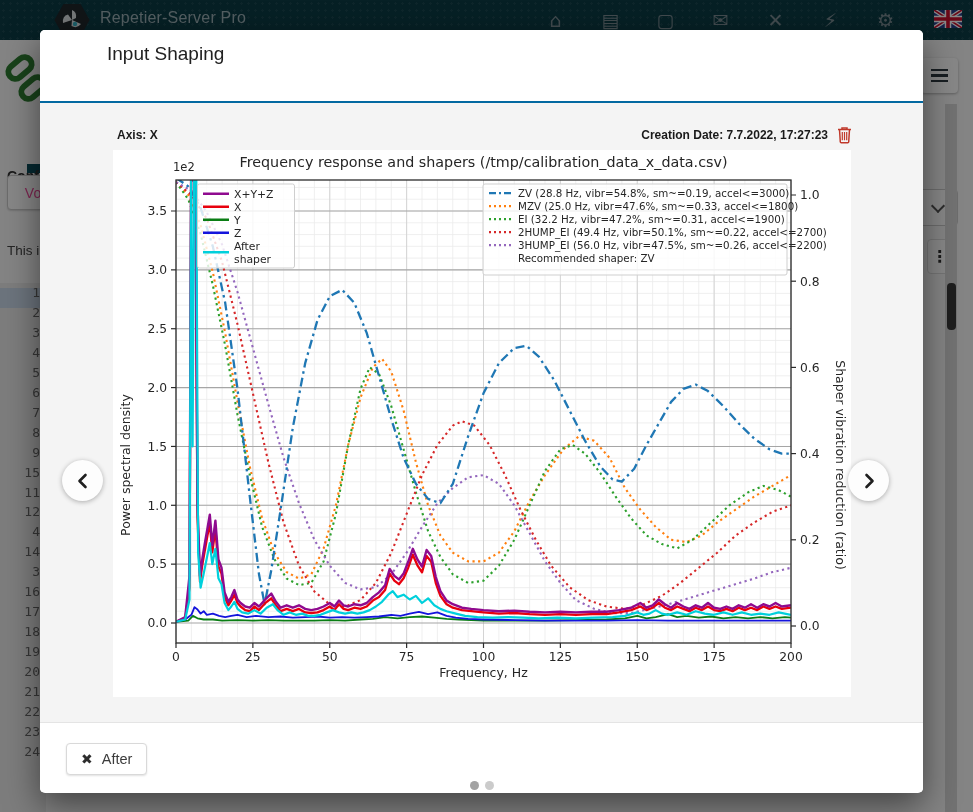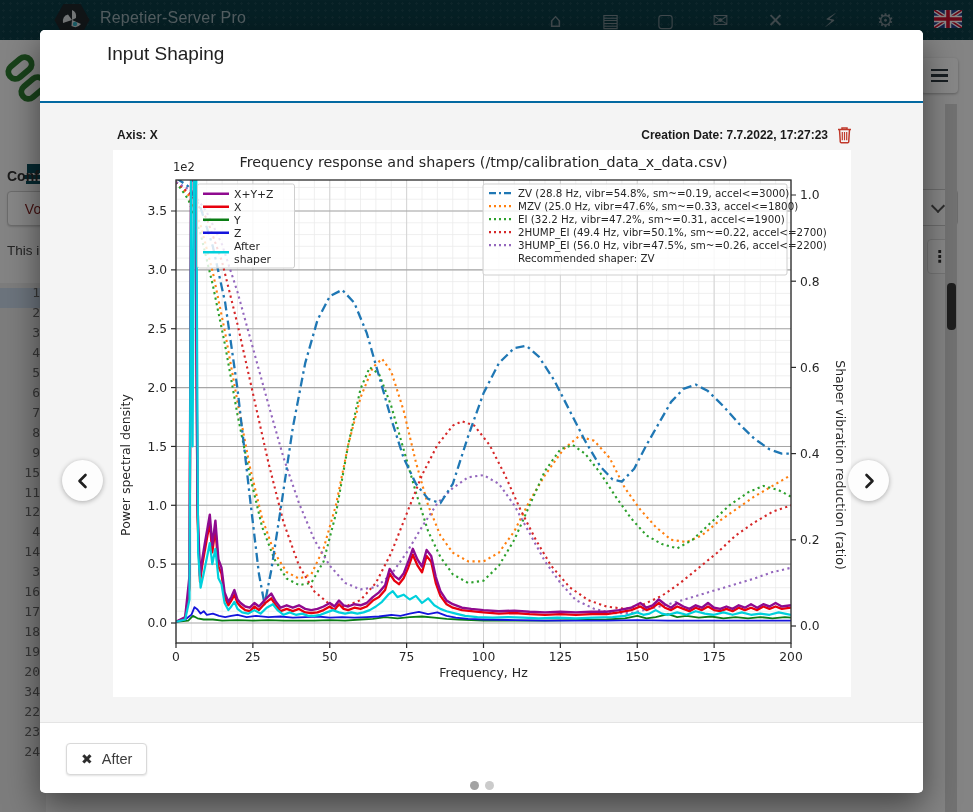--- a/index.html
+++ b/index.html
@@ -17,22 +17,22 @@
   .nav-icon { width:55px; text-align:center; font-size:19px; color:#7d8f96; font-family:"DejaVu Sans",sans-serif; }
   .flag { position:absolute; left:934px; top:10px; }
 
   .bg-content { position:absolute; inset:40px 0 0 0; background:#fafafa; z-index:1; }
   .chain-link { position:absolute; border:6px solid #2f7d32; border-radius:10px; width:32px; height:20px; transform:rotate(-40deg); }
   .printer-ic { position:absolute; left:24px; top:124px; width:19px; height:22px; }
   .printer-ic .p1 { position:absolute; left:3px; top:0; width:13px; height:9px; background:#0b4f5e; }
   .printer-ic .p2 { position:absolute; left:0; top:11px; width:19px; height:4px; background:#0b4f5e; }
   .printer-ic .p3 { position:absolute; left:2px; top:17px; width:15px; height:3px; background:#0b4f5e; }
   .cfg-label { position:absolute; left:7px; top:128px; font-size:14px; font-weight:bold; color:#333; }
-  .vo-btn { position:absolute; left:7px; top:151px; min-width:52px; height:35px; background:#fff; border:1px solid #ccc;
-    border-radius:4px; box-shadow:0 1px 2px rgba(0,0,0,0.15); font-size:14px; color:#7f1d1d; padding:8px 10px; }
+  .vo-btn { position:absolute; left:7px; top:135px; min-width:52px; height:35px; background:#fff; border:1px solid #ccc;
+    border-radius:4px; box-shadow:0 1px 2px rgba(0,0,0,0.15); font-size:14px; color:#ec4899; padding:8px 10px; }
   .info-text { position:absolute; left:7px; top:203px; font-size:13.5px; color:#444;text-align:center; }
   .gutter { position:absolute; left:0; top:243px; width:46px; height:529px; background:#ececec; }
   .active-line { position:absolute; left:0; top:248px; width:57px; height:20px; background:#ccdcec; }
   .line-numbers { position:absolute; left:0; top:243px; width:40px; text-align:right;
     font-family:"DejaVu Sans Mono", monospace; font-size:13px; color:#686868; line-height:19.95px; }
   .hamburger { position:absolute; left:921px; top:18px; width:37px; height:35px; background:#fff; border-radius:4px;
     box-shadow:0 1px 3px rgba(0,0,0,0.3); display:flex; flex-direction:column; justify-content:center; align-items:center; gap:3px; }
   .hamburger i { display:block; width:17px; height:2.5px; background:#2e3a40; }
   .select-btn { position:absolute; left:919px; top:149px; width:39px; height:37px; background:#fff; border:1px solid #ccc; border-radius:4px; }
   .select-btn i { position:absolute; left:13px; top:11px; width:10px; height:10px; border-right:2.5px solid #555; border-bottom:2.5px solid #555; transform:rotate(45deg); }
@@ -128,21 +128,21 @@
         <div>11</div>
         <div>12</div>
         <div>4</div>
         <div>14</div>
         <div>3</div>
         <div>16</div>
         <div>17</div>
         <div>18</div>
         <div>19</div>
         <div>20</div>
-        <div>34</div>
+        <div>21</div>
         <div>22</div>
         <div>23</div>
         <div>24</div>
       </div>
     <div class="hamburger">
         <i></i>
         <i></i>
         <i></i>
       </div>
     <div class="select-btn">

